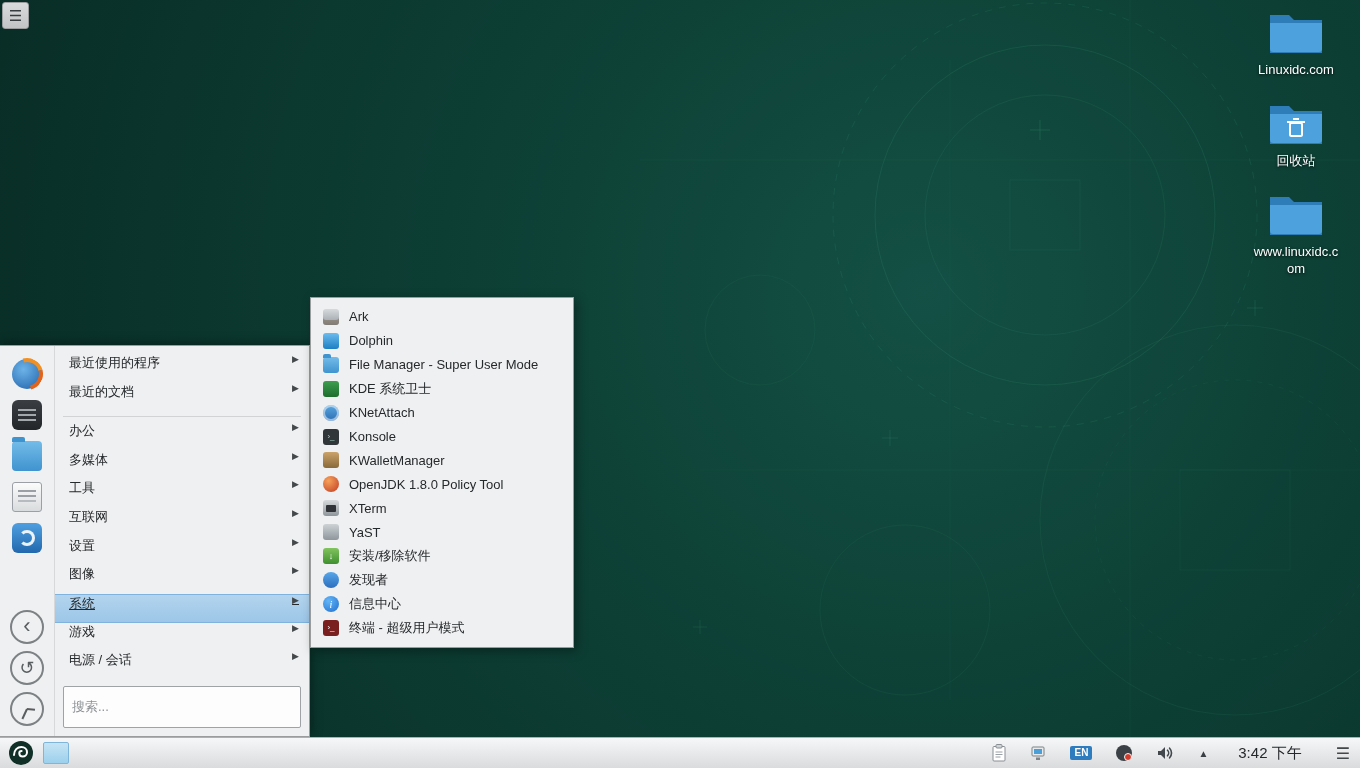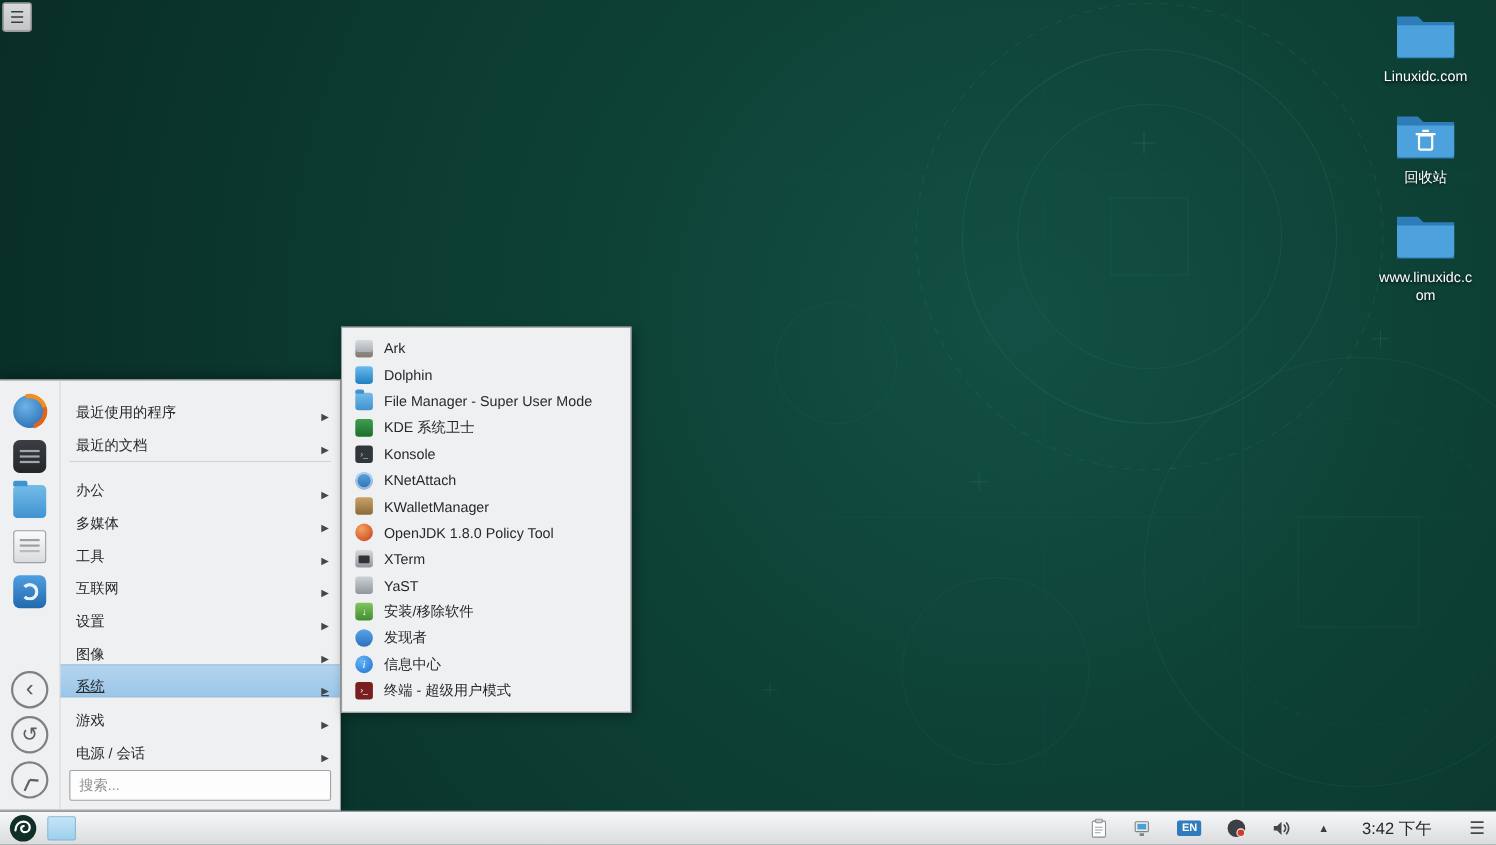--- a/index.html
+++ b/index.html
@@ -29,27 +29,27 @@
   .strip .spacer { flex:1; }
   .circle-btn { width:34px; height:34px; border:2px solid #7d8184; border-radius:50%; margin-top:7px;
     display:flex; align-items:center; justify-content:center; color:#5a5e61; font-size:18px; position:relative; background:transparent; }
   .circle-btn.back::before { content:"‹"; font-size:22px; line-height:1; margin-top:-3px; }
   .circle-btn.loop::before { content:"↺"; font-size:18px; }
   .hand { position:absolute; left:50%; top:50%; background:#5a5e61; transform-origin:50% 100%; }
   .hand.h { width:2px; height:8px; transform:translate(-50%,-100%) rotate(95deg); }
   .hand.m { width:2px; height:11px; transform:translate(-50%,-100%) rotate(-155deg); }
 
   .cats { flex:1; display:flex; flex-direction:column; padding-top:8px; }
-  .cat { height:30px; display:flex; align-items:flex-end; padding:0 10px 0 14px; font-size:13px; color:#26292c; }
+  .cat { height:30px; display:flex; align-items:flex-start; padding:0 10px 0 14px; font-size:13px; color:#26292c; }
   .cat .arrow { margin-left:auto; font-size:9px; color:#44484b; }
   .cat .arrow::before { content:"▶"; }
   .cat.selected { background:linear-gradient(#b3d4ee,#9cc6e8); border-top:1px solid #7fb2dc; border-bottom:1px solid #7fb2dc;text-decoration:underline; }
   .cat-sep { height:1px; background:#d2d3d4; margin:5px 8px; }
   .search-wrap { margin:6px 8px 8px; }
-  .search-wrap input { width:100%; height:28px; border:1px solid #9fa3a6; border-radius:2px; background:#fdfdfd;
+  .search-wrap input { width:100%; height:42px; border:1px solid #9fa3a6; border-radius:2px; background:#fdfdfd;
     padding:0 8px; font-size:13px; color:#333; font-family:"Liberation Sans", sans-serif; }
   .search-wrap input::placeholder { color:#8d9194; }
 
   
   .submenu { position:absolute; left:310px; top:297px; width:264px; height:351px;
     background:#eff0f1; border:1px solid #9b9c9d; box-shadow:3px 3px 10px rgba(0,0,0,.35);
     display:flex; flex-direction:column; padding:7px 0; }
   .sub-item { height:30px; display:flex; align-items:center; padding:0 10px 0 12px; font-size:13px; color:#26292c; }
   .sicon { width:16px; height:16px; border-radius:3px; margin-right:10px; flex:0 0 16px; position:relative;
     display:flex; align-items:center; justify-content:center; }
@@ -261,26 +261,26 @@
       </div>
     <div class="sub-item">
         <span class="sicon si-folder"></span>
         <span>File Manager - Super User Mode</span>
       </div>
     <div class="sub-item">
         <span class="sicon si-guard"></span>
         <span>KDE 系统卫士</span>
       </div>
     <div class="sub-item">
+        <span class="sicon si-knet"></span>
+        <span>KNetAttach</span>
+      </div>
+    <div class="sub-item">
         <span class="sicon si-konsole"></span>
         <span>Konsole</span>
-      </div>
-    <div class="sub-item">
-        <span class="sicon si-knet"></span>
-        <span>KNetAttach</span>
       </div>
     <div class="sub-item">
         <span class="sicon si-kwallet"></span>
         <span>KWalletManager</span>
       </div>
     <div class="sub-item">
         <span class="sicon si-openjdk"></span>
         <span>OpenJDK 1.8.0 Policy Tool</span>
       </div>
     <div class="sub-item">

